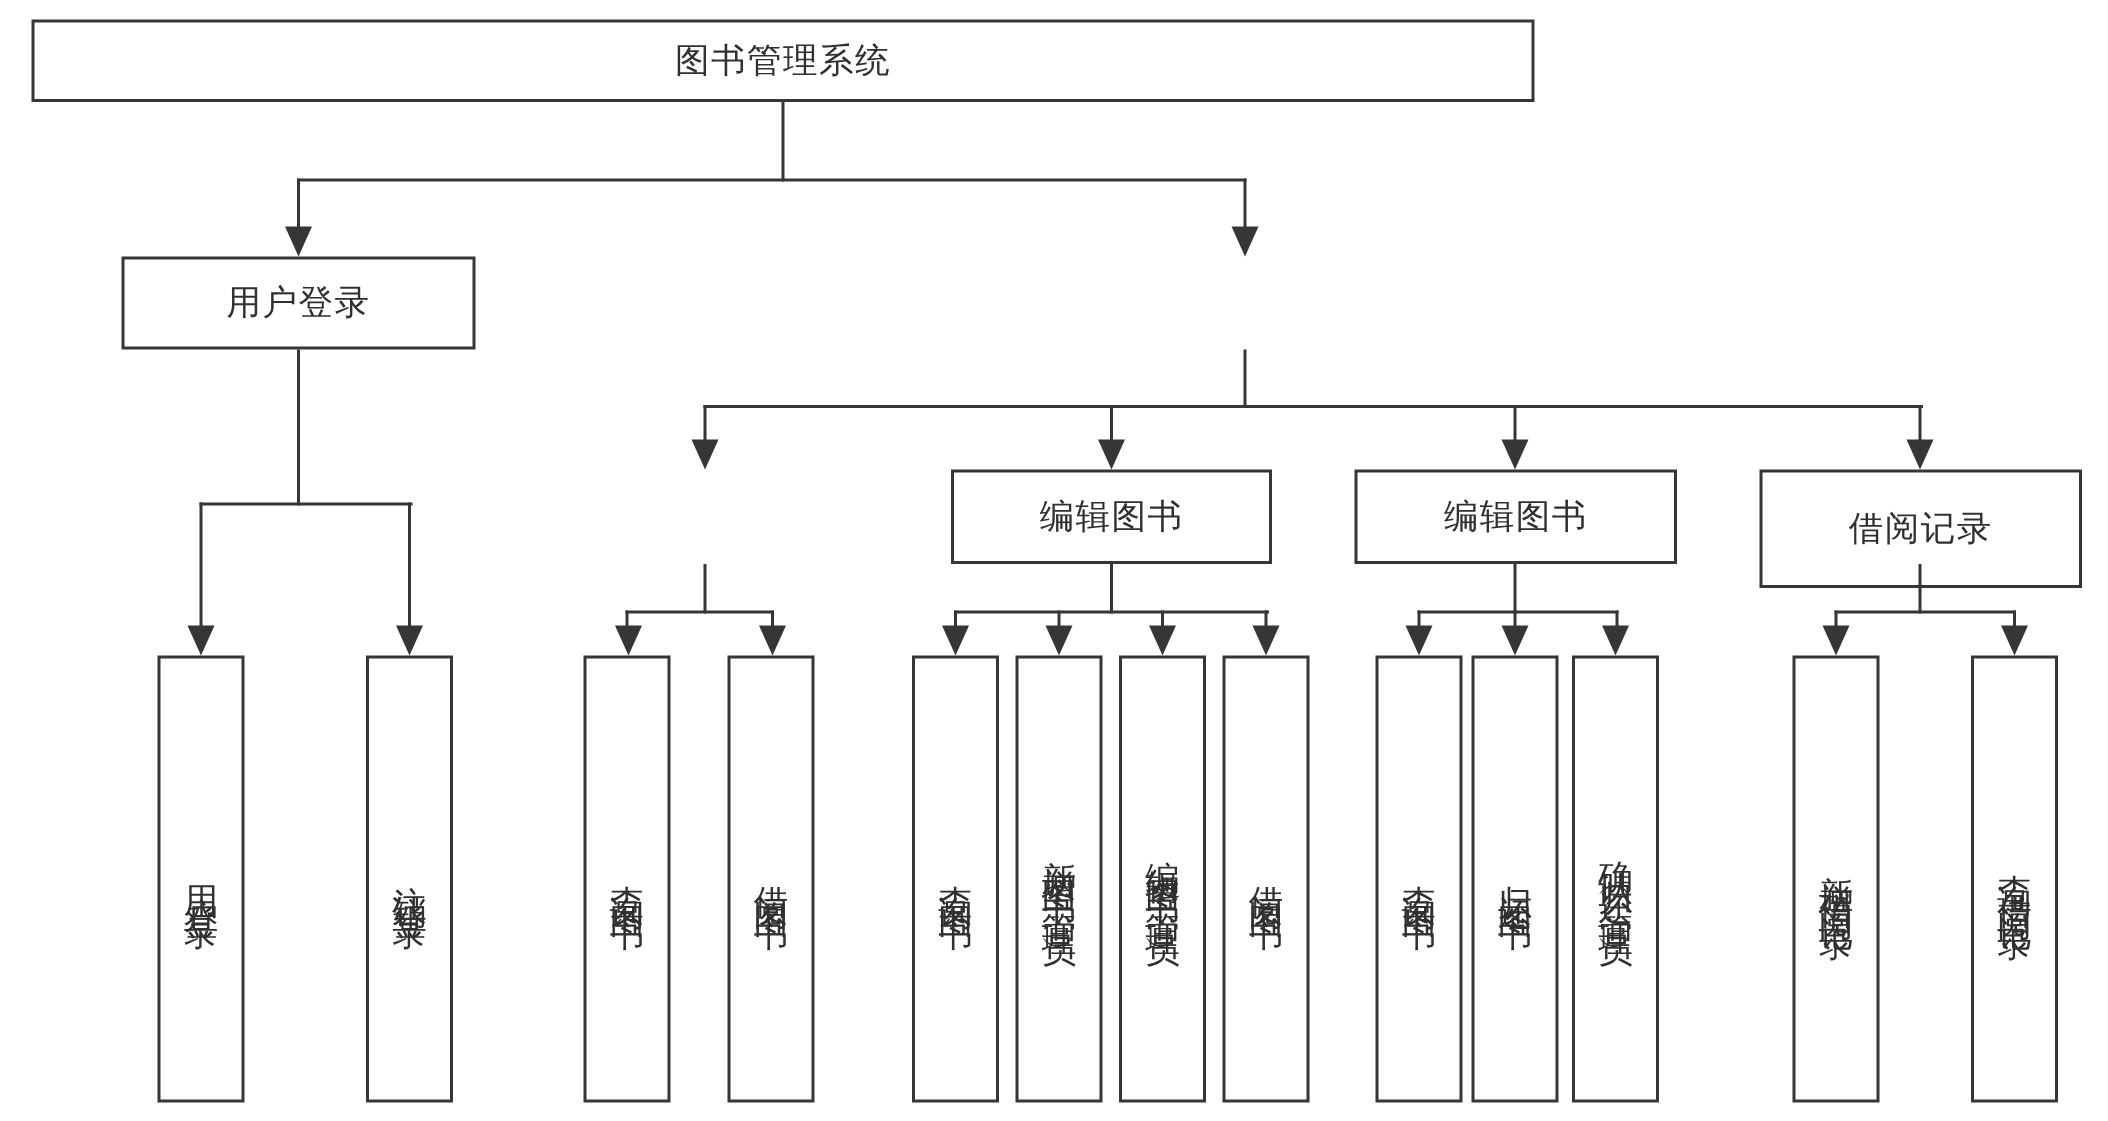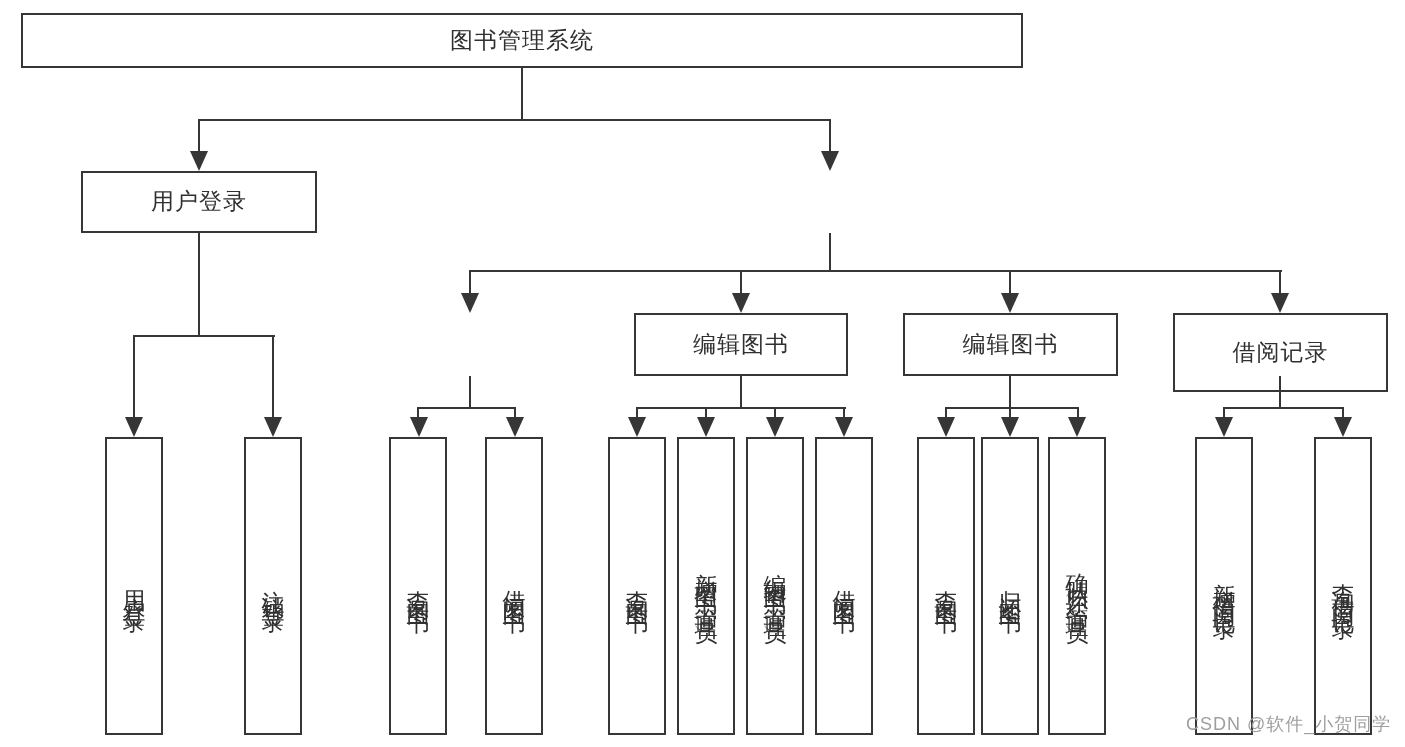--- a/index.html
+++ b/index.html
@@ -159,15 +159,14 @@
     <div class="arrow" style="left:1068px;top:417px;"></div>
 
     <div class="vline" style="left:1279px;top:376px;height:33px;"></div>
     <div class="hline" style="left:1223px;top:407px;width:121px;"></div>
     <div class="vline" style="left:1223px;top:407px;height:14px;"></div>
     <div class="arrow" style="left:1215px;top:417px;"></div>
     <div class="vline" style="left:1342px;top:407px;height:14px;"></div>
     <div class="arrow" style="left:1334px;top:417px;"></div>
   </div>
 
-  <div id="watermark">CSDN @软件_小贺同学</div>
 
 </div>
 
 </body></html>

